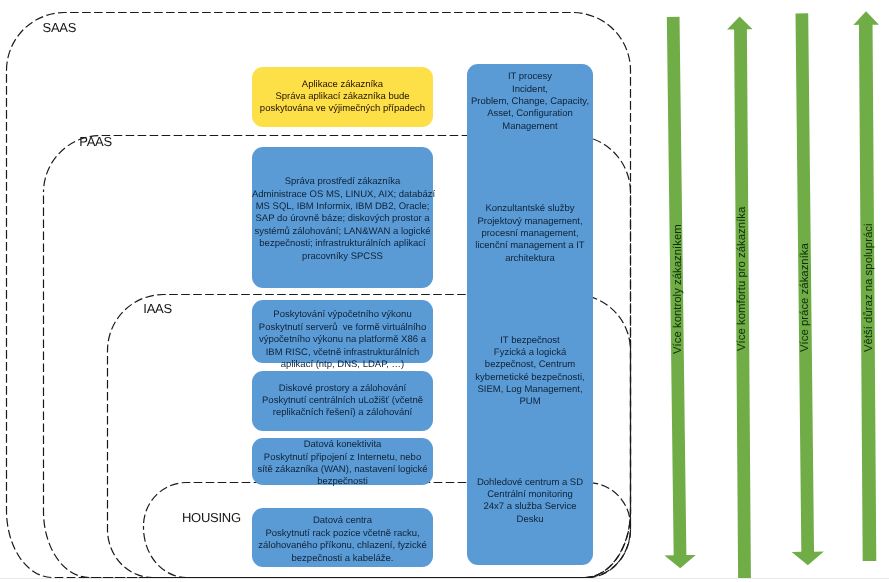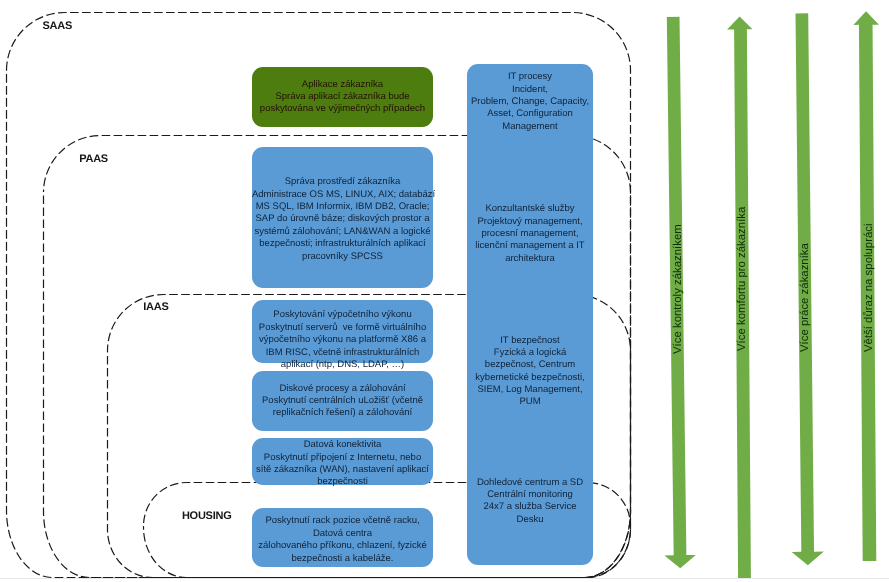--- a/index.html
+++ b/index.html
@@ -16,41 +16,41 @@
   }
   #stage {
     position: relative;
     filter: opacity(100%);
     width: 889px; height: 582px;
     background: #ffffff;
   }
   #layers-svg, #arrows-svg { position: absolute; left: 0; top: 0; }
   .layer-label {
     position: absolute;
-    font-size: 11px;
-    font-weight: bold;
+    font-size: 13px;
+    font-weight: normal;
     color: #161616;
     letter-spacing: -0.25px;
     white-space: nowrap;
   }
   .card {
     position: absolute;
     border-radius: 11px;
     box-sizing: border-box;
     display: flex;
     flex-direction: column;
     justify-content: center;
     align-items: center;
     text-align: center;
     color: #0f2238;
     font-size: 9.5px;
     line-height: 12.4px;
   }
   .card.blue { background: #5B9BD5; }
-  .card.orange { background: #4d7c0f; color: #241105; }
+  .card.orange { background: #fde047; color: #241105; }
   .lines { display: block; width: 100%; }
   .ln { display: block; white-space: pre; }
   #right-col { display: block; padding: 4px; }
   .rsec {
     position: absolute;
     left: -14px; width: 154px;
     text-align: center;
     font-size: 9.5px;
     line-height: 12.35px;
   }
@@ -75,21 +75,21 @@
   <svg id="layers-svg" width="889" height="582" viewBox="0 0 889 582">
     <g fill="none" stroke="#1a1a1a" stroke-width="1.2" stroke-dasharray="8.6 3.4">
       <path stroke-dashoffset="0" d="M 6.5 70 A 58 58 0 0 1 64.5 12.5 L 572.5 12.5 A 58 58 0 0 1 630.5 70 L 630.5 511 A 46 67 0 0 1 584.5 577.5 L 52.5 577.5 A 46 67 0 0 1 6.5 511 Z"></path>
       <path stroke-dashoffset="6" d="M 43.5 192 A 57 57 0 0 1 100.5 135.5 L 573.5 135.5 A 57 57 0 0 1 630.5 192 L 630.5 512 A 45.6 66 0 0 1 584.9 577.5 L 89.1 577.5 A 45.6 66 0 0 1 43.5 512 Z"></path>
       <path stroke-dashoffset="3" d="M 107.5 350 A 56 56 0 0 1 163.5 294.5 L 574.5 294.5 A 56 56 0 0 1 630.5 350 L 630.5 530 A 45 48 0 0 1 585.5 577.5 L 152.5 577.5 A 45 48 0 0 1 107.5 530 Z"></path>
       <path stroke-dashoffset="9" d="M 143.5 526 A 43 43.5 0 0 1 186.5 482.5 L 587.5 482.5 A 43 43.5 0 0 1 630.5 526 L 630.5 528 A 43 50 0 0 1 587.5 577.5 L 186.5 577.5 A 43 50 0 0 1 143.5 528 Z"></path>
     </g>
   </svg>
 
   <div class="layer-label" style="left:42.5px; top:20.3px;">SAAS</div>
-  <div class="layer-label" style="left:79.2px; top:153px;">PAAS</div>
+  <div class="layer-label" style="left:79.2px; top:134px;">PAAS</div>
   <div class="layer-label" style="left:143.3px; top:300.6px;text-align:center;">IAAS</div>
   <div class="layer-label" style="left:181.9px; top:510px;">HOUSING</div>
 
   <div class="card orange" style="left:252px; top:66.5px; width:181px; height:60.5px;">
     <div class="lines" style="margin-top:1px;">
         <div class="ln ln-title">Aplikace zákazníka</div>
         <div class="ln">Správa aplikací zákazníka bude</div>
         <div class="ln">poskytována ve výjimečných případech</div>
       </div>
   </div>
@@ -111,39 +111,39 @@
         <div class="ln ln-title">Poskytování výpočetního výkonu</div>
         <div class="ln">Poskytnutí serverů  ve formě virtuálního</div>
         <div class="ln">výpočetního výkonu na platformě X86 a</div>
         <div class="ln">IBM RISC, včetně infrastrukturálních</div>
         <div class="ln">aplikací (ntp, DNS, LDAP, …)</div>
       </div>
   </div>
 
   <div class="card blue" style="left:252px; top:371px; width:181px; height:59.5px;">
     <div class="lines" style="margin-top:1px;">
-        <div class="ln ln-title">Diskové procesy a zálohování</div>
+        <div class="ln ln-title">Diskové prostory a zálohování</div>
         <div class="ln">Poskytnutí centrálních uLožišť (včetně</div>
         <div class="ln">replikačních řešení) a zálohování</div>
       </div>
   </div>
 
   <div class="card blue" style="left:252px; top:438px; width:181px; height:47px;">
     <div class="lines" style="margin-top:5px;">
         <div class="ln ln-title">Datová konektivita</div>
         <div class="ln">Poskytnutí připojení z Internetu, nebo</div>
-        <div class="ln">sítě zákazníka (WAN), nastavení aplikací</div>
+        <div class="ln">sítě zákazníka (WAN), nastavení logické</div>
         <div class="ln">bezpečnosti</div>
       </div>
   </div>
 
   <div class="card blue" style="left:252px; top:507.5px; width:181px; height:59.5px;">
     <div class="lines" style="margin-top:6px;">
+        <div class="ln ln-title">Datová centra</div>
         <div class="ln">Poskytnutí rack pozice včetně racku,</div>
-        <div class="ln ln-title">Datová centra</div>
         <div class="ln">zálohovaného příkonu, chlazení, fyzické</div>
         <div class="ln">bezpečnosti a kabeláže.</div>
       </div>
   </div>
 
   <div id="right-col" class="card blue" style="left:467px; top:64px; width:126px; height:501px;">
     <div class="rsec" style="top:7.2px;">
       <div class="lines">
           <div class="ln ln-title">IT procesy</div>
           <div class="ln">Incident,</div>

